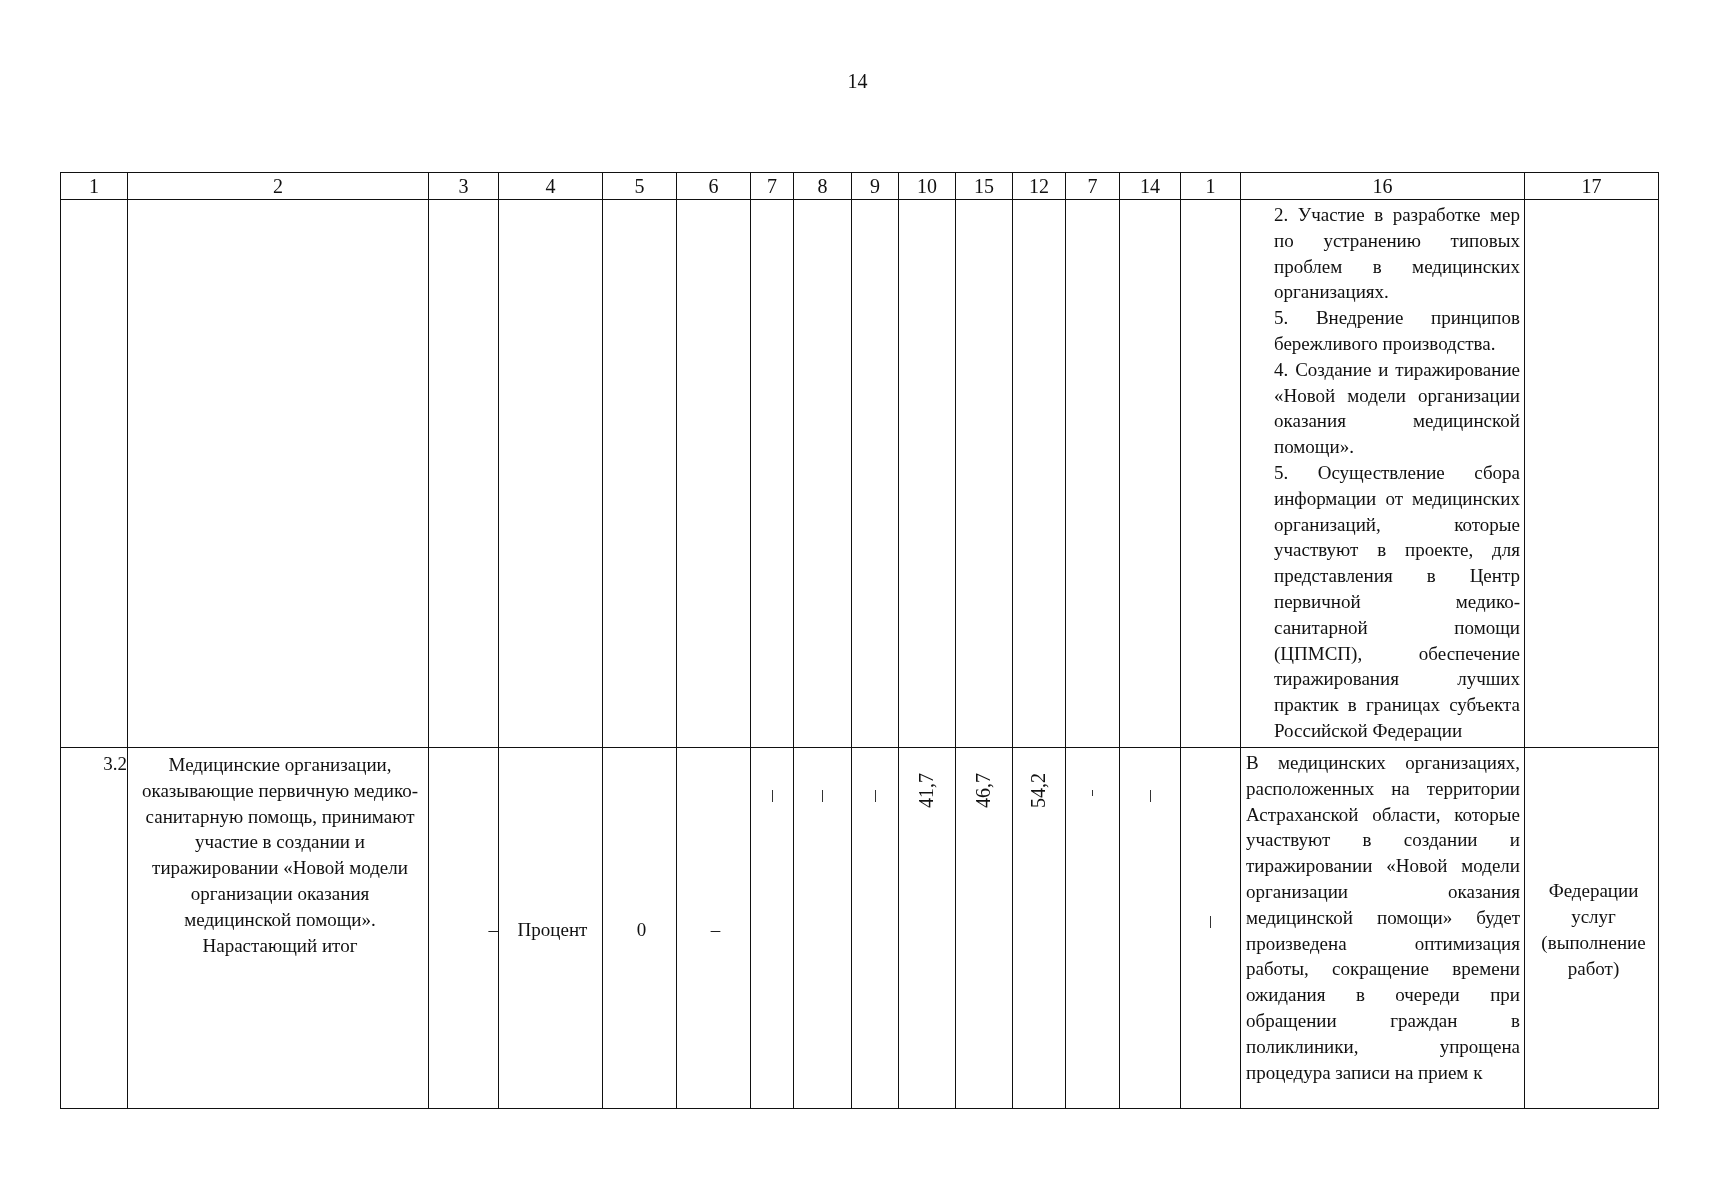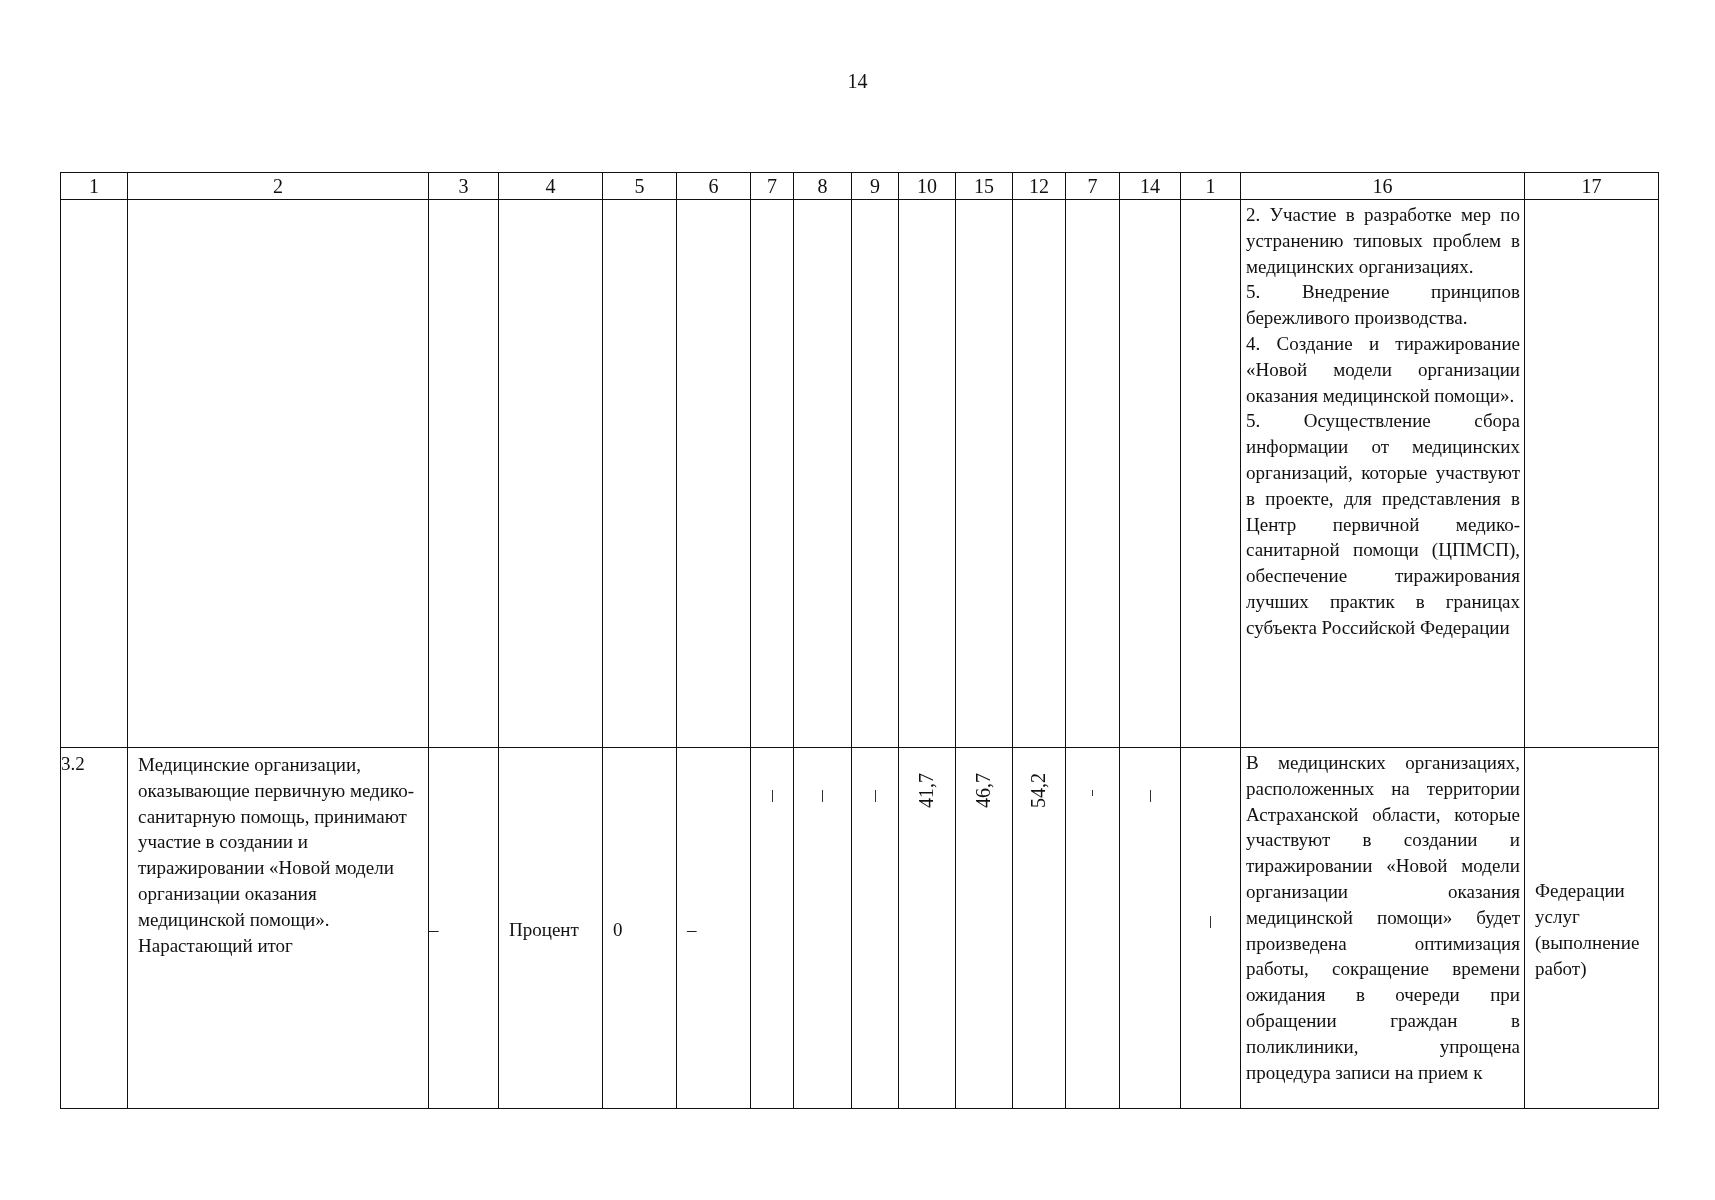--- a/index.html
+++ b/index.html
@@ -6,27 +6,27 @@
   body { width:1715px; height:1200px; position:relative; overflow:hidden;
          font-family:"Liberation Serif", "DejaVu Serif", serif; color:#111; }
   .page-number { position:absolute; left:0; width:1715px; top:70px; text-align:center;
                  font-size:20px; }
   table.doc { position:absolute; left:60px; top:172px; border-collapse:collapse;
               table-layout:fixed; width:1598px; }
   table.doc td, table.doc th { border:1.6px solid #111; padding:0; vertical-align:top;
               font-size:19px; line-height:25.8px; font-weight:normal; }
   table.doc th { height:26px; text-align:center; vertical-align:middle; font-size:20px; line-height:22px; }
   .justify { text-align:justify; padding:2px 4px 0 5px !important; }
-  .cell-left { padding:4px 6px 0 10px !important; }
-  .num { text-align:left; padding-top:3px !important; }
+  .cell-left { padding:4px 6px 0 10px !important;text-align:center; }
+  .num { text-align:right; padding-top:3px !important; }
   .mid { vertical-align:middle !important; }
   .vert { writing-mode:vertical-rl; transform:rotate(180deg); display:inline-block; font-size:20px; }
   .tick { display:inline-block; width:1px; height:12px; background:#333; }
   .vwrap { height:100%; display:flex; justify-content:center; padding-top:42px; }
-  .para { display:block; }
+  .para { display:block;margin-left:28px; }
 </style>
 </head>
 <body>
 
 <div class="page-number">14</div>
 
 <table class="doc">
   <colgroup>
     <col style="width:67px">
       <col style="width:301px">

